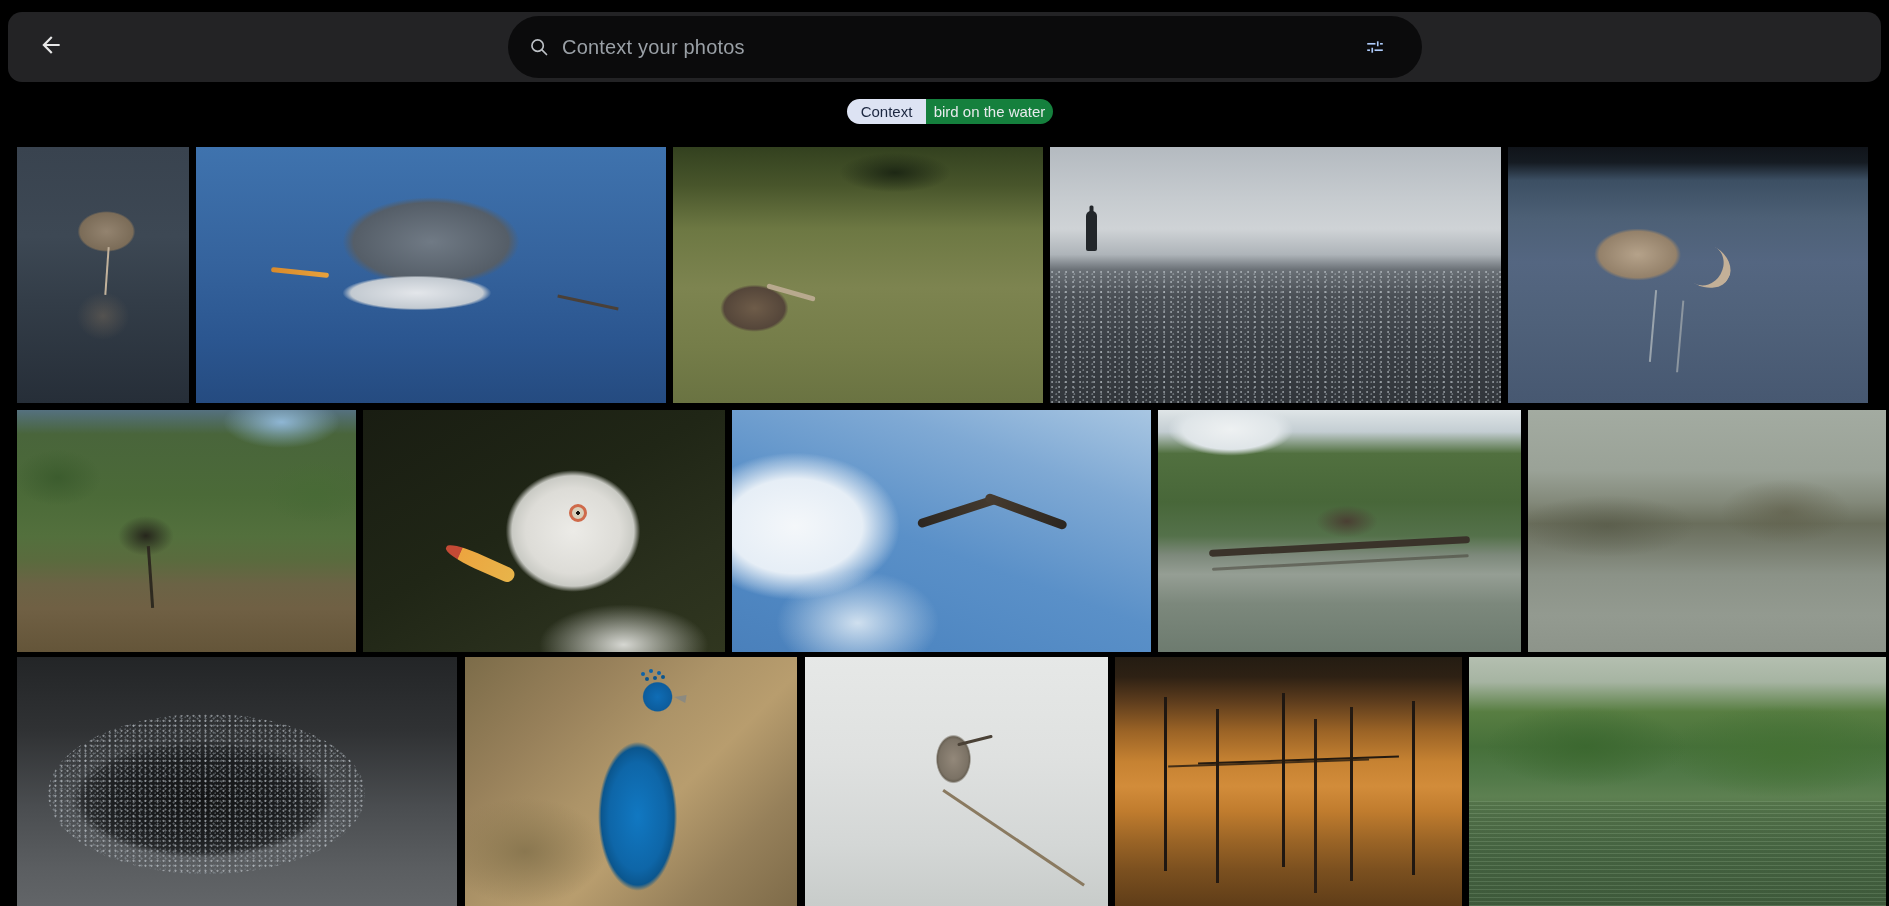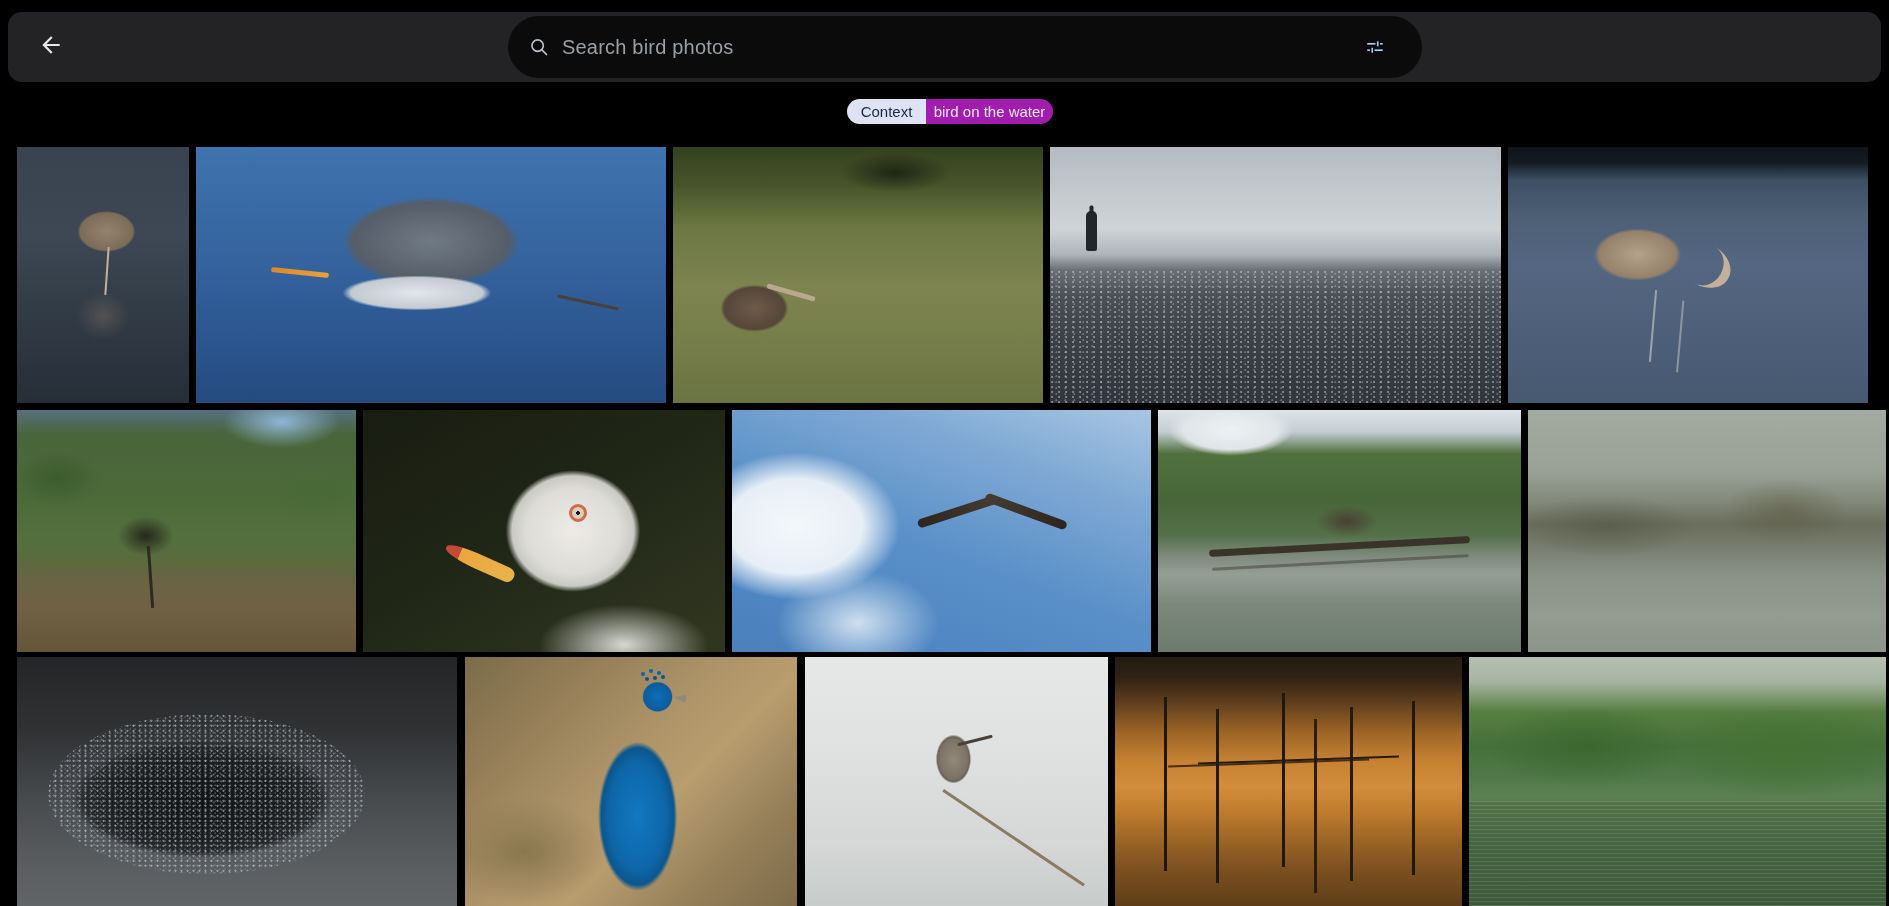--- a/index.html
+++ b/index.html
@@ -35,21 +35,21 @@
   }
   .chip{
     height:25px;display:flex;align-items:center;justify-content:center;
     font-size:15px;font-weight:500;cursor:pointer;white-space:nowrap;
   }
   .chip-context{
     width:79px;background:#dde3f3;color:#1c2740;
     border-radius:18px 0 0 18px;
   }
   .chip-query{
-    width:127px;background:#a21caf;color:#e8eaed;
+    width:127px;background:#15803d;color:#e8eaed;
     border-radius:0 18px 18px 0;
   }
   
   .tile{position:absolute;overflow:hidden;cursor:pointer;}
   .r1{top:147px;height:256px}
   .r2{top:410px;height:242px}
   .r3{top:657px;height:249px}
 
   
   .p11{left:17px;width:172px;
@@ -190,21 +190,21 @@
     </span>
   </div>
 
   <div class="search-pill">
     <span class="search-icon">
       <svg width="22" height="22" viewBox="0 0 24 24" fill="none">
         <circle cx="10.5" cy="10.5" r="6.2" stroke="#bdc1c6" stroke-width="1.8"></circle>
         <line x1="15.2" y1="15.2" x2="20.2" y2="20.2" stroke="#bdc1c6" stroke-width="1.8" stroke-linecap="round"></line>
       </svg>
     </span>
-    <span class="search-placeholder">Search bird photos</span>
+    <span class="search-placeholder">Context your photos</span>
     <span class="filter-btn">
       <span style="display:flex">
         <svg width="22" height="22" viewBox="0 0 24 24" fill="none">
           <line x1="3.5" y1="8.5" x2="12.5" y2="8.5" stroke="#aecbfa" stroke-width="1.8"></line>
           <line x1="17.5" y1="8.5" x2="20.5" y2="8.5" stroke="#aecbfa" stroke-width="1.8"></line>
           <line x1="15" y1="5.8" x2="15" y2="11.2" stroke="#aecbfa" stroke-width="1.8"></line>
           <line x1="3.5" y1="15.5" x2="6.5" y2="15.5" stroke="#aecbfa" stroke-width="1.8"></line>
           <line x1="11.5" y1="15.5" x2="20.5" y2="15.5" stroke="#aecbfa" stroke-width="1.8"></line>
           <line x1="9" y1="12.8" x2="9" y2="18.2" stroke="#aecbfa" stroke-width="1.8"></line>
         </svg>

